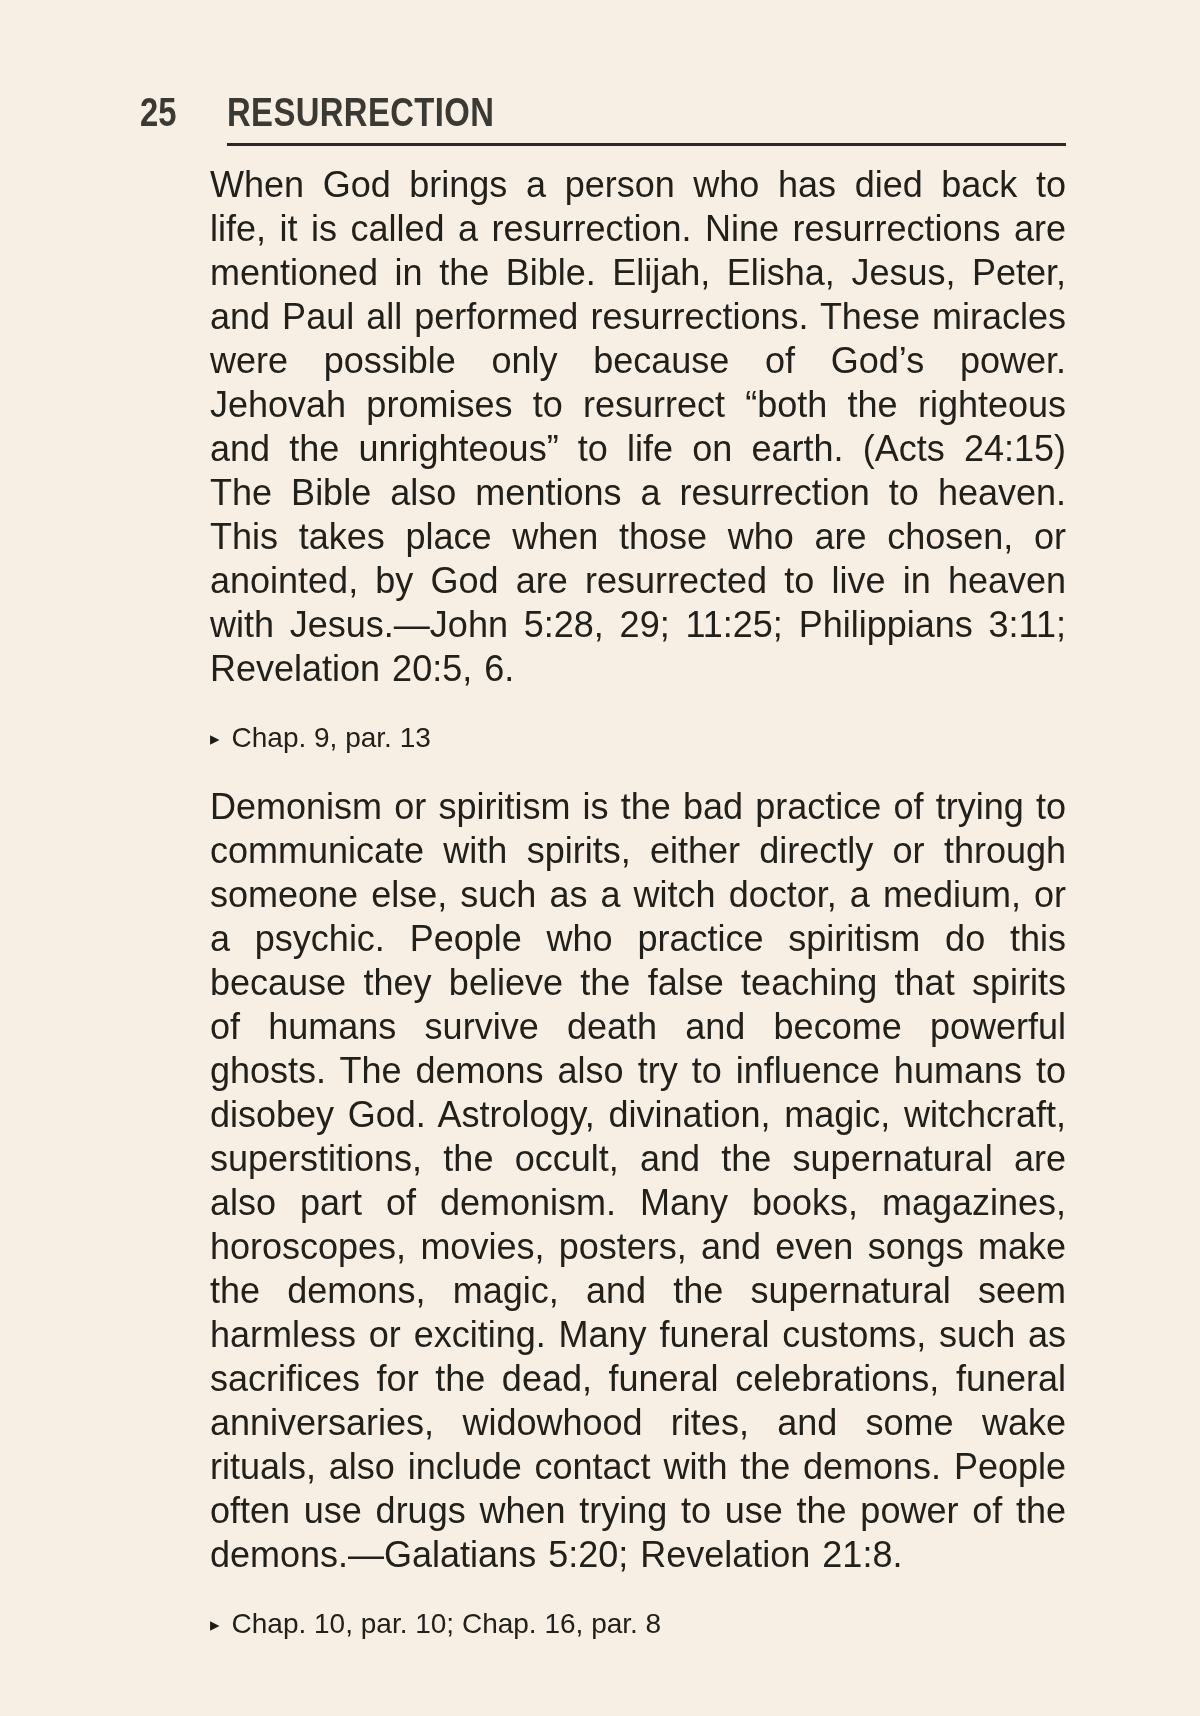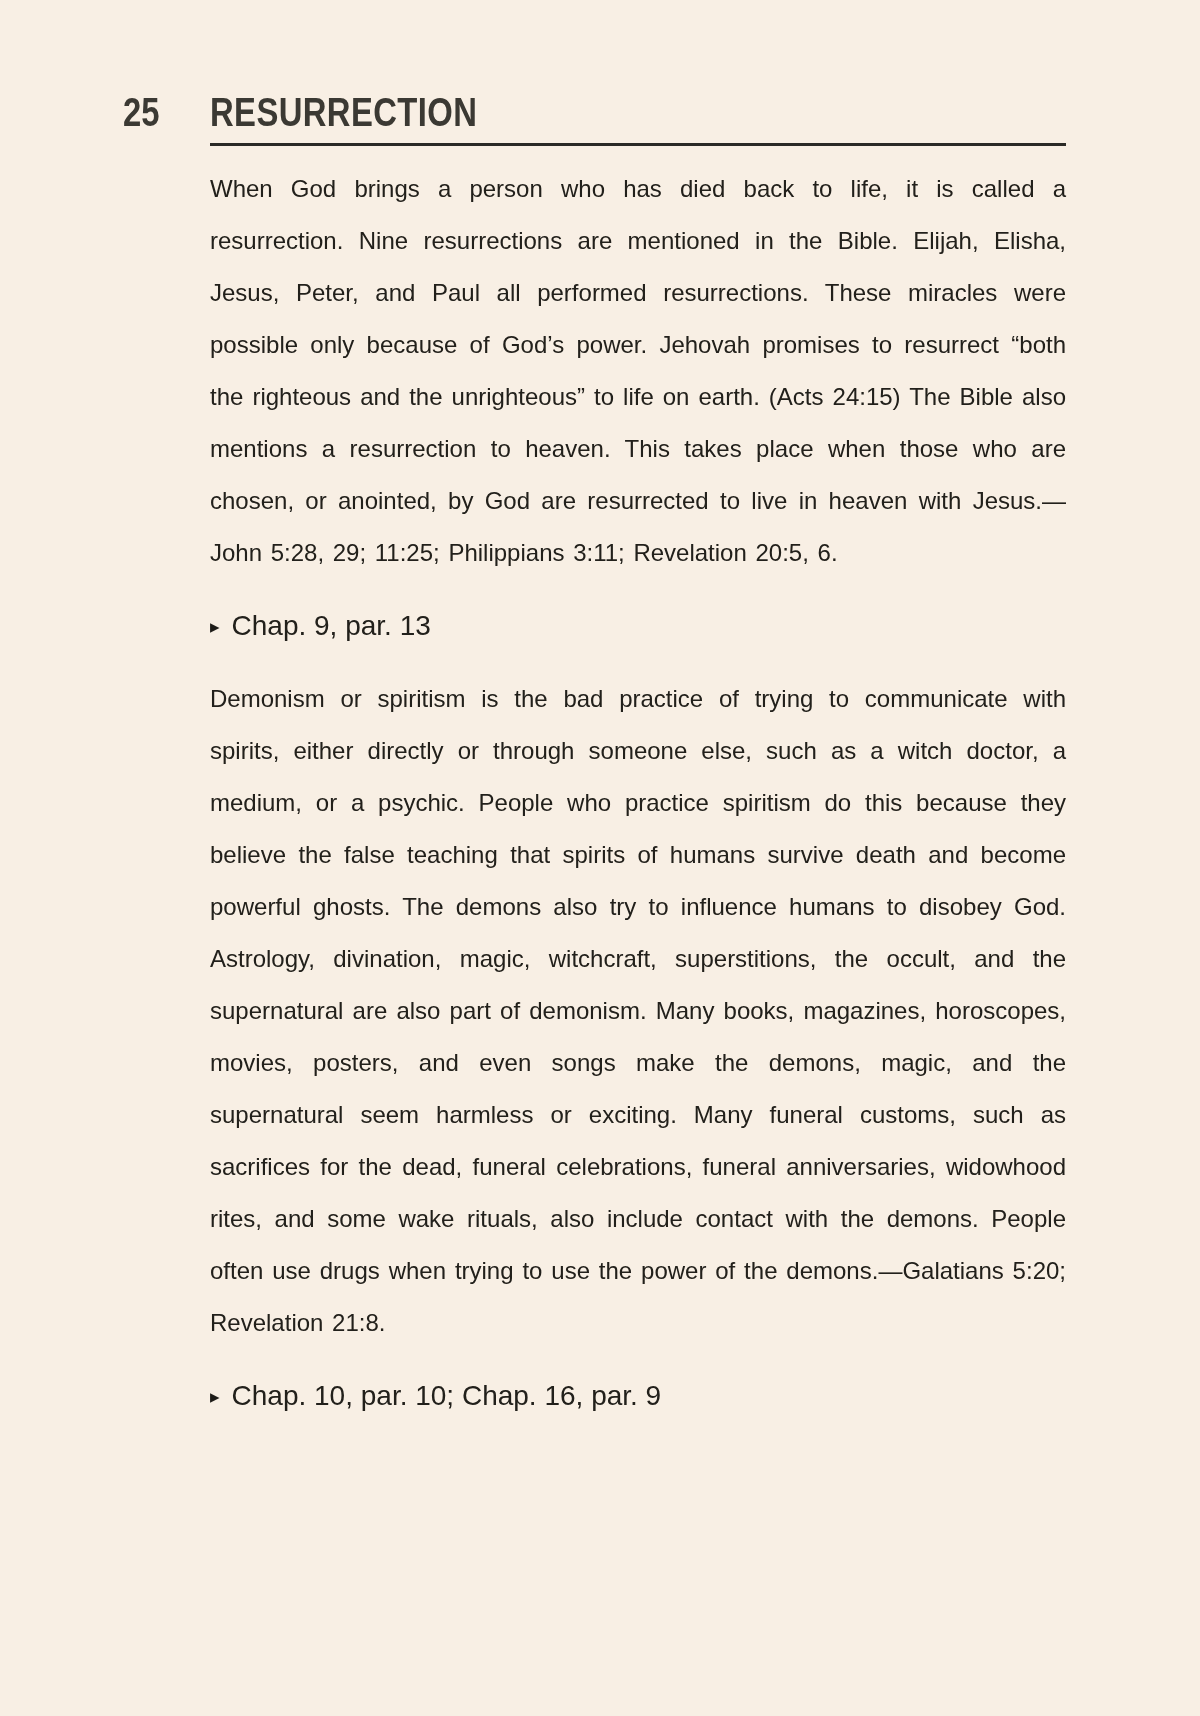--- a/index.html
+++ b/index.html
@@ -47,42 +47,43 @@
   
   section {
     margin: 0 134px 0 123px;
   }
   .sec-25 { margin-top: 91px; }
   .sec-26 { margin-top: 30px; }
   .sec-head {
     display: grid;
     grid-template-columns: 87px 1fr;
     align-items: baseline;
+    margin-left: 17px;
   }
   .sec-num, .sec-title {
     font-size: 40px;
     line-height: 1.05;
     font-weight: bold;
     color: #3b3933;
     margin: 0;
   }
   .sec-title { letter-spacing: 0.5px; }
   .sec-rule {
     grid-column: 2;
     height: 3px;
     background: #2b2a26;
     margin-top: 10px;
   }
   .sec-col {
     margin-left: 87px;
   }
   .body-text {
     margin: 17px 0 0 0;
-    font-size: 24px;
-    line-height: 52px;
+    font-size: 36px;
+    line-height: 44px;
     text-align: justify;
     word-spacing: 2px;
     color: #22201b;
   }
   .ref-line {
     margin: 30px 0 0 0;
     font-size: 28px;
     line-height: 34px;
     color: #22201b;
     display: flex;
@@ -115,18 +116,18 @@
         <span>Chap. 9, par. 13</span>
       </p>
     </div>
   </section>
 
   <section class="sec-26">
     <div class="sec-col">
       <p class="body-text">Demonism or spiritism is the bad practice of trying to communicate with spirits, either directly or through someone else, such as a witch doctor, a medium, or a psychic. People who practice spiritism do this because they believe the false teaching that spirits of humans survive death and become powerful ghosts. The demons also try to influence humans to disobey God. Astrology, divination, magic, witchcraft, superstitions, the occult, and the supernatural are also part of demonism. Many books, magazines, horoscopes, movies, posters, and even songs make the demons, magic, and the supernatural seem harmless or exciting. Many funeral customs, such as sacrifices for the dead, funeral celebrations, funeral anniversaries, widowhood rites, and some wake rituals, also include contact with the demons. People often use drugs when trying to use the power of the demons.—Galatians 5:20; Revelation 21:8.</p>
       <p class="ref-line">
         <span class="ref-marker">▸</span>
-        <span>Chap. 10, par. 10; Chap. 16, par. 9</span>
+        <span>Chap. 10, par. 10; Chap. 16, par. 8</span>
       </p>
     </div>
   </section>
 
 </div>
 
 </body></html>

